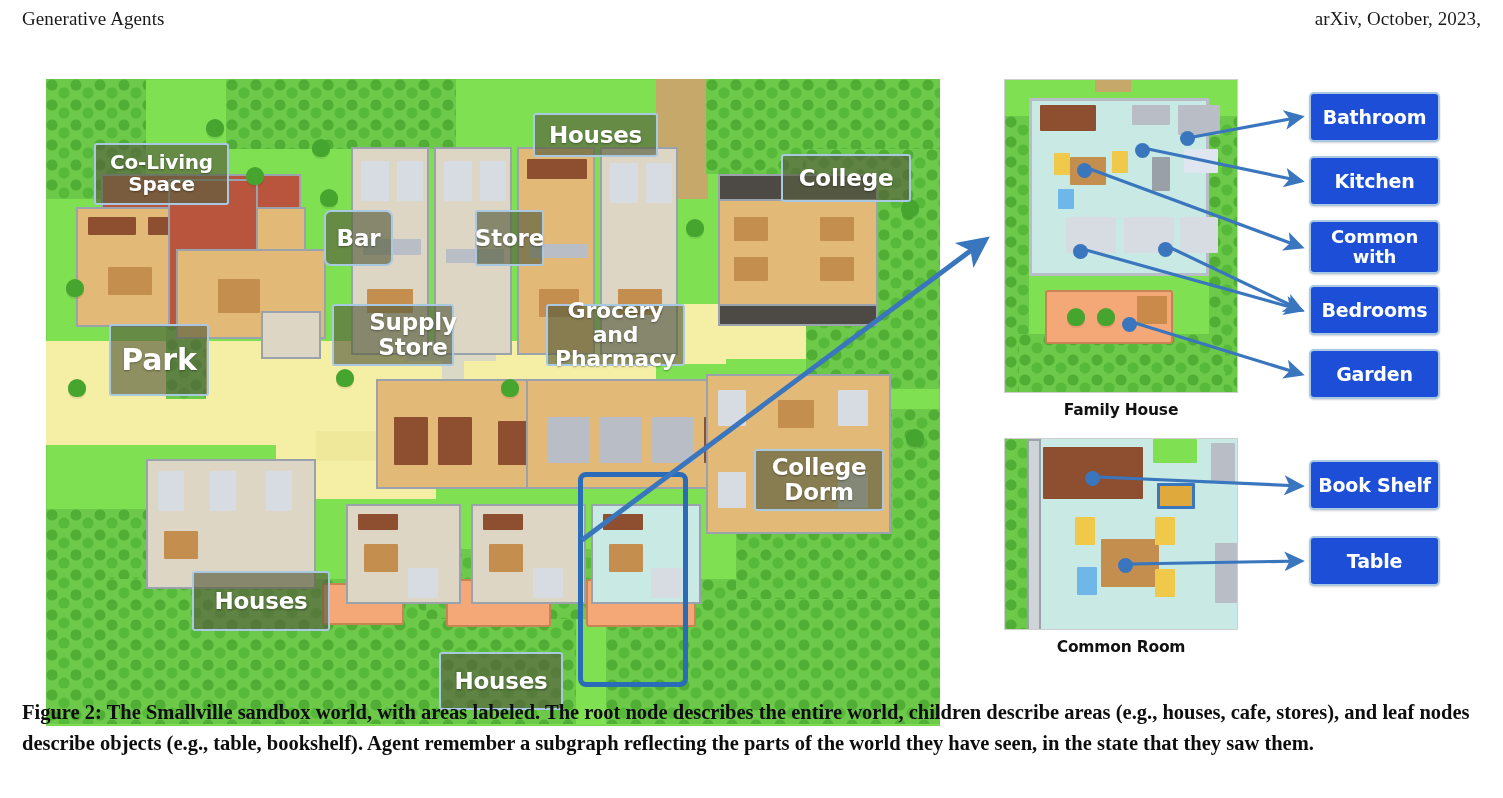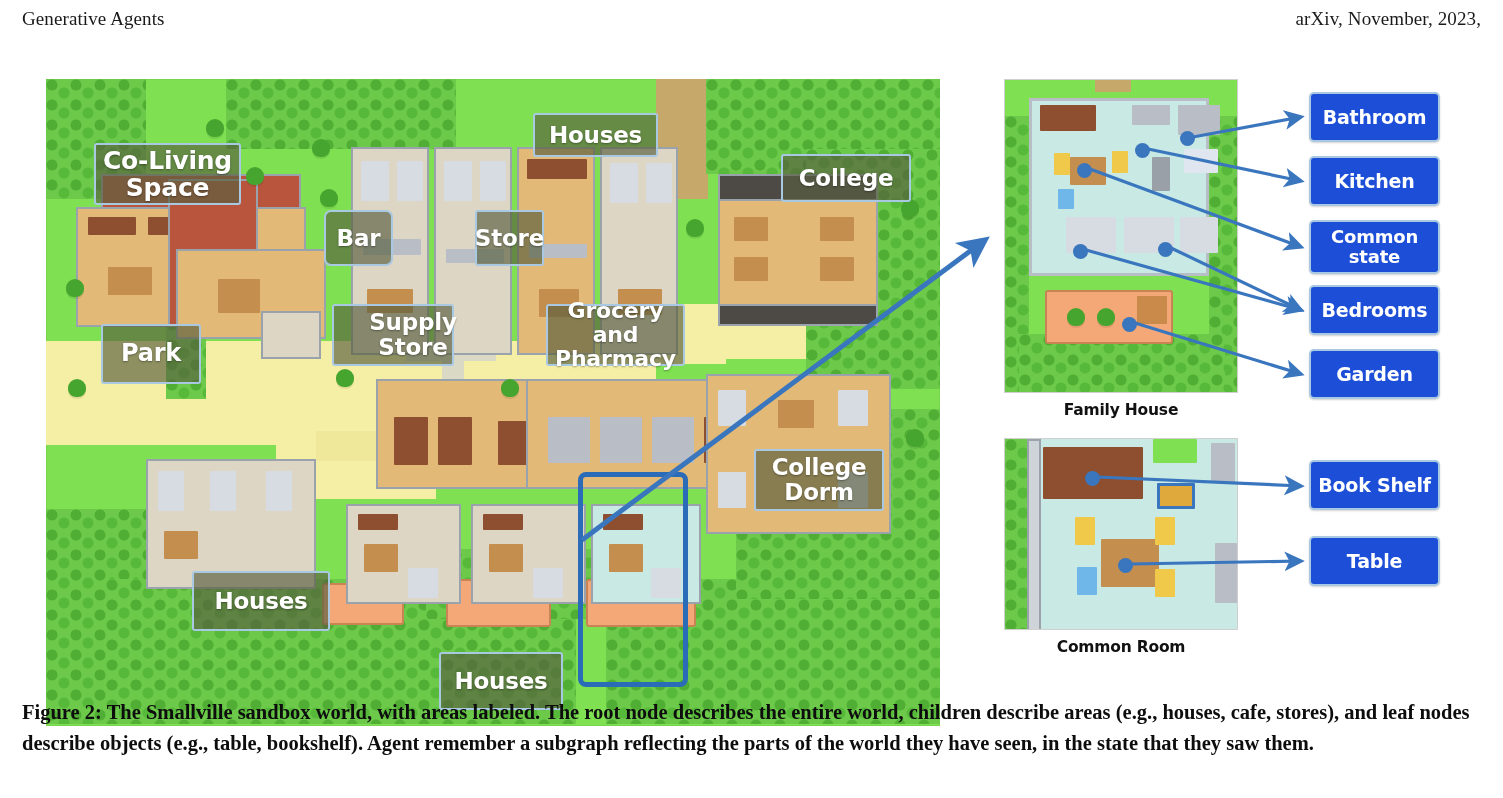--- a/index.html
+++ b/index.html
@@ -122,21 +122,21 @@
     color:#0d0d0d; text-align:left;
   }
 </style>
 </head>
 <body>
 
 <div class="page">
 
   <div class="runhead">
     <div class="left">Generative Agents</div>
-    <div class="right">arXiv, November, 2023,</div>
+    <div class="right">arXiv, October, 2023,</div>
   </div>
 
   <div class="figure">
 
     <div class="map">
       <div class="terrain">
 
         <div class="sand" style="left:-10px; top:262px; width:620px; height:60px;"></div>
         <div class="sand" style="left:230px; top:300px; width:160px; height:120px;"></div>
         <div class="sand" style="left:-10px; top:318px; width:300px; height:48px;"></div>
@@ -261,21 +261,21 @@
         <div class="tree" style="left:274px; top:110px;"></div>
         <div class="tree" style="left:20px;  top:200px;"></div>
         <div class="tree" style="left:22px;  top:300px;"></div>
         <div class="tree" style="left:640px; top:140px;"></div>
         <div class="tree" style="left:855px; top:120px;"></div>
         <div class="tree" style="left:860px; top:350px;"></div>
         <div class="tree" style="left:290px; top:290px;"></div>
         <div class="tree" style="left:455px; top:300px;"></div>
       </div>
 
-      <div class="arealabel" style="left:48px; top:64px; width:147px; height:62px; font-size:25px;">
+      <div class="arealabel" style="left:48px; top:64px; width:135px; height:62px; font-size:20px;">
         <span style="white-space:pre-line;">Co-Living
 Space</span>
       </div>
 
       <div class="arealabel" style="left:487px; top:34px; width:125px; height:44px; font-size:23px;">
         <span>Houses</span>
       </div>
 
       <div class="arealabel" style="left:735px; top:75px; width:130px; height:48px; font-size:23px;">
         <span>College</span>
@@ -292,21 +292,21 @@
       <div class="arealabel" style="left:286px; top:225px; width:122px; height:62px; font-size:23px;padding-left:40px;">
         <span style="white-space:pre-line;">Supply
 Store</span>
       </div>
 
       <div class="arealabel" style="left:500px; top:225px; width:139px; height:62px; font-size:22px;">
         <span style="white-space:pre-line;">Grocery and
 Pharmacy</span>
       </div>
 
-      <div class="arealabel" style="left:55px; top:245px; width:100px; height:60px; font-size:24px;">
+      <div class="arealabel" style="left:63px; top:245px; width:100px; height:72px; font-size:30px;">
         <span>Park</span>
       </div>
 
       <div class="arealabel" style="left:146px; top:492px; width:138px; height:60px; font-size:23px;">
         <span>Houses</span>
       </div>
 
       <div class="arealabel" style="left:393px; top:573px; width:124px; height:58px; font-size:23px;">
         <span>Houses</span>
       </div>
@@ -368,21 +368,21 @@
       <div class="panel-caption" style="left:0px; top:322px; width:234px;">Family House</div>
 
       <div class="nodebox" style="left:305px; top:13px; width:131px; height:50px;">
         <span>Bathroom</span>
       </div>
       <div class="nodebox" style="left:305px; top:77px; width:131px; height:50px;">
         <span>Kitchen</span>
       </div>
       <div class="nodebox" style="left:305px; top:141px; width:131px; height:54px; font-size:18px;">
         <span style="white-space:pre-line;">Common
-state</span>
+with</span>
       </div>
       <div class="nodebox" style="left:305px; top:270px; width:131px; height:50px;">
         <span>Garden</span>
       </div>
       <div class="nodebox" style="left:305px; top:206px; width:131px; height:50px;">
         <span>Bedrooms</span>
       </div>
 
       <svg class="links" viewBox="0 0 480 360" preserveAspectRatio="none">
         <defs>

